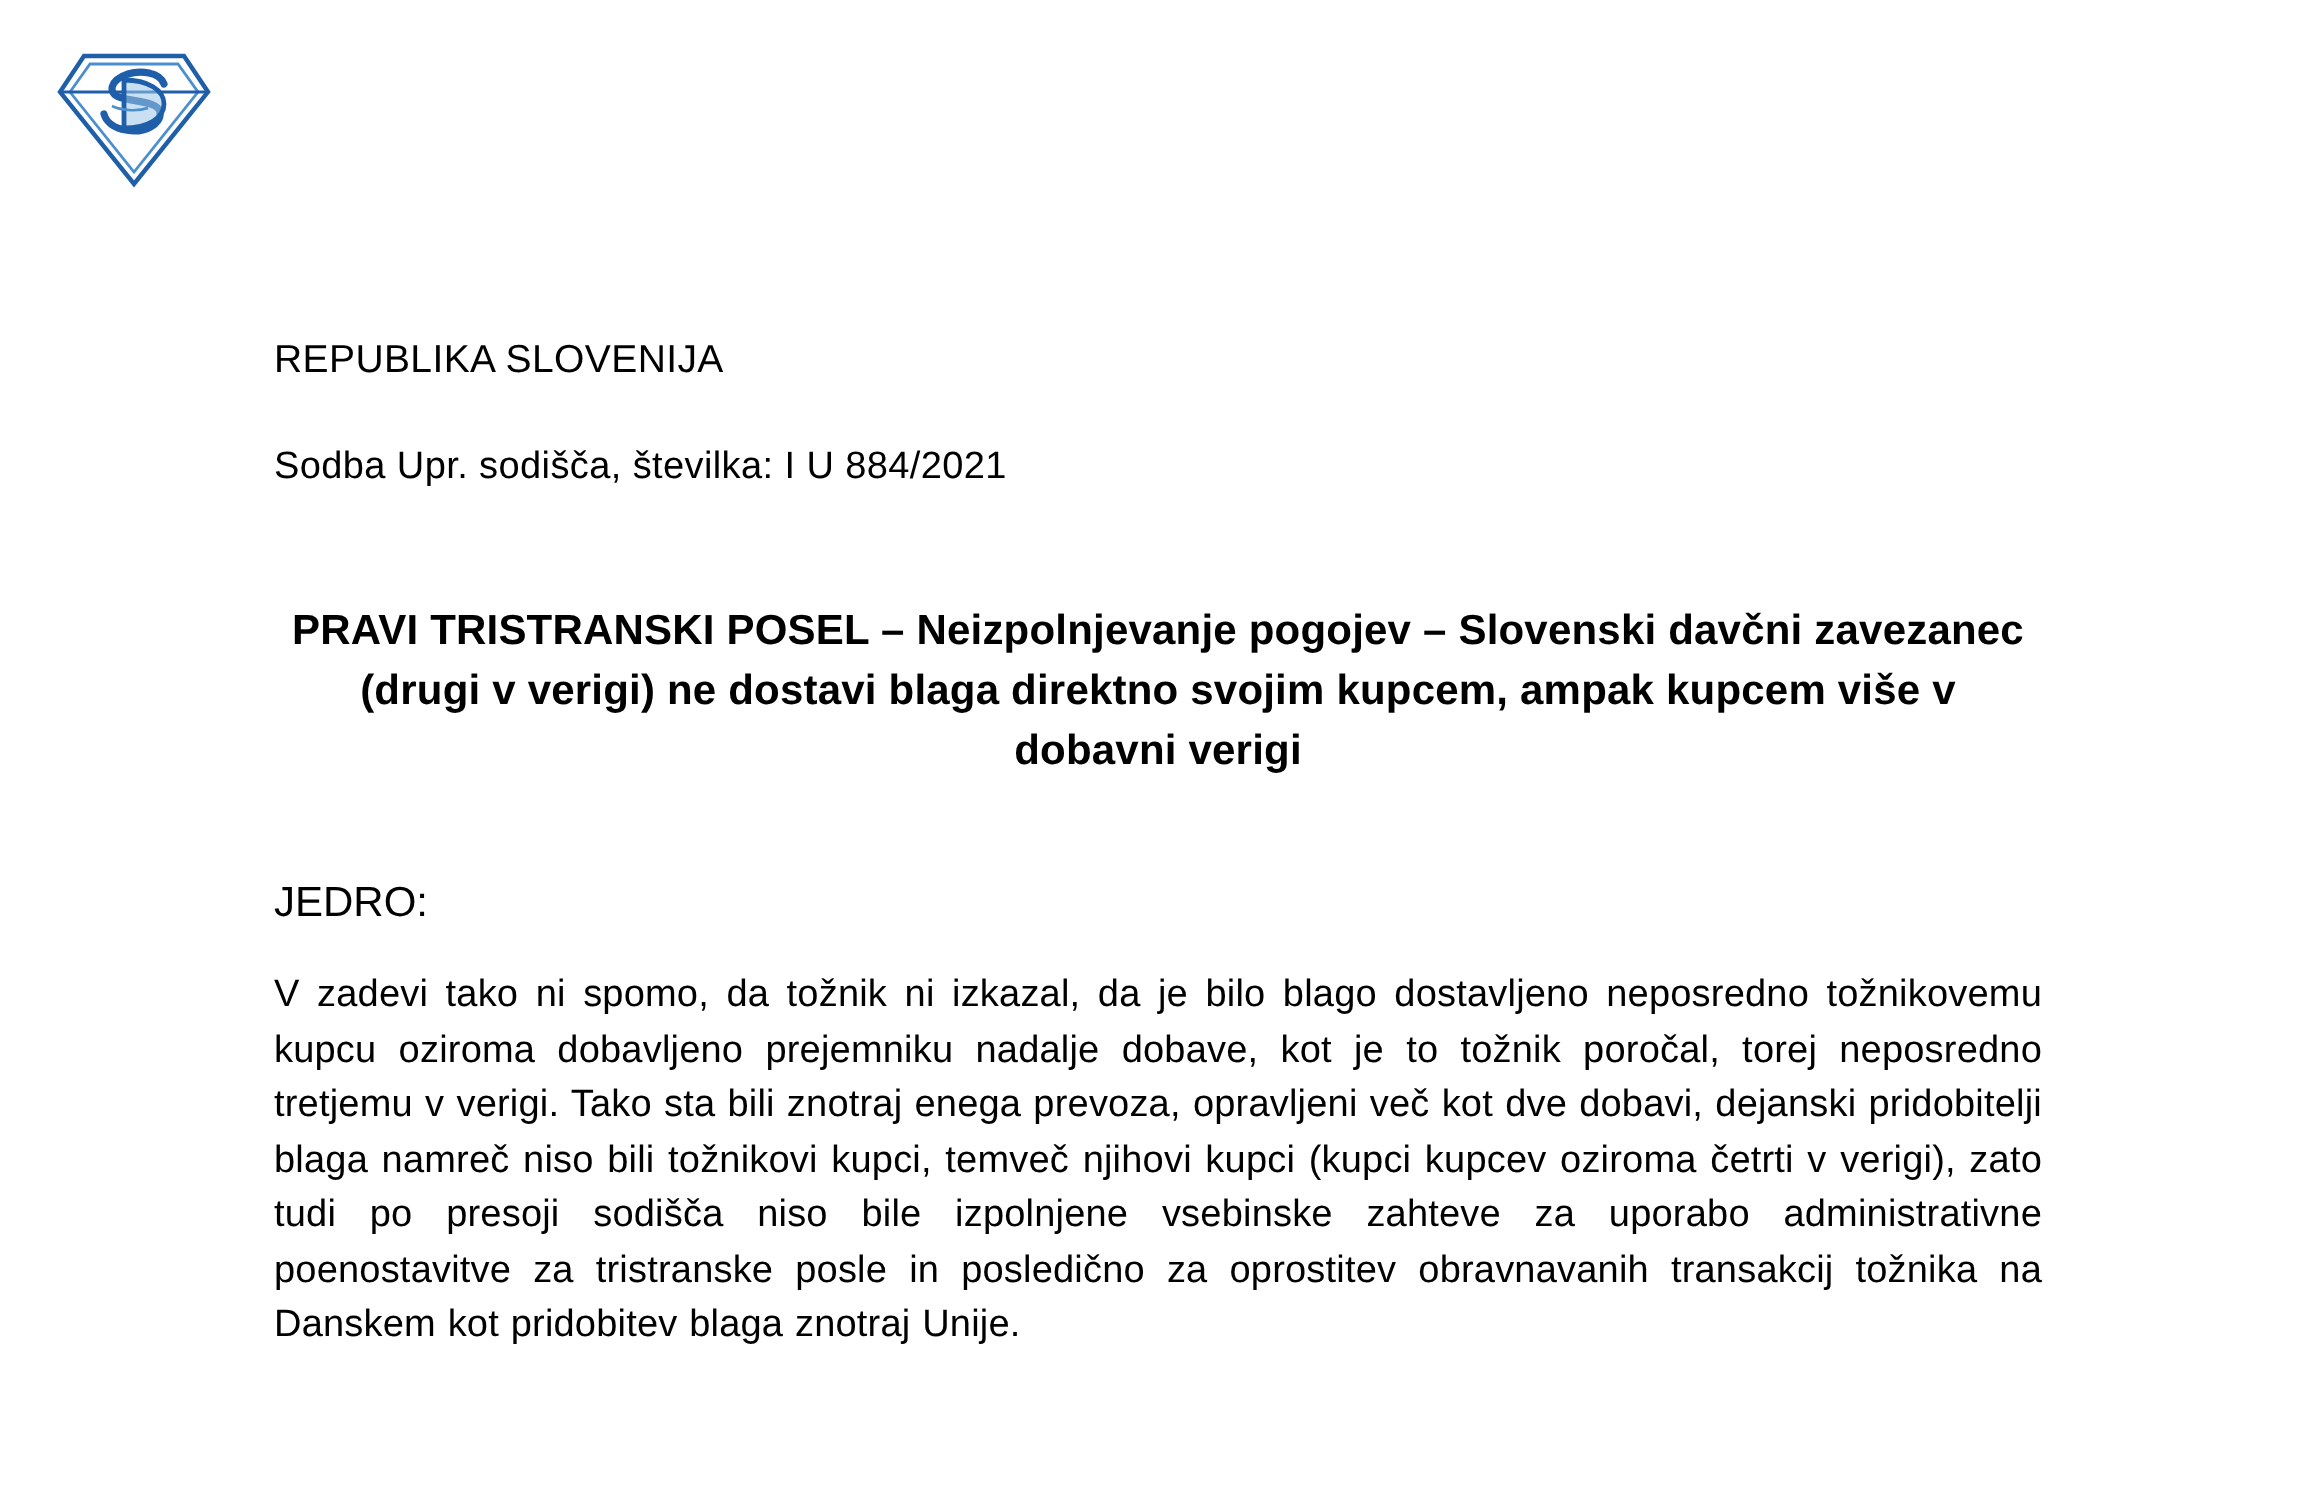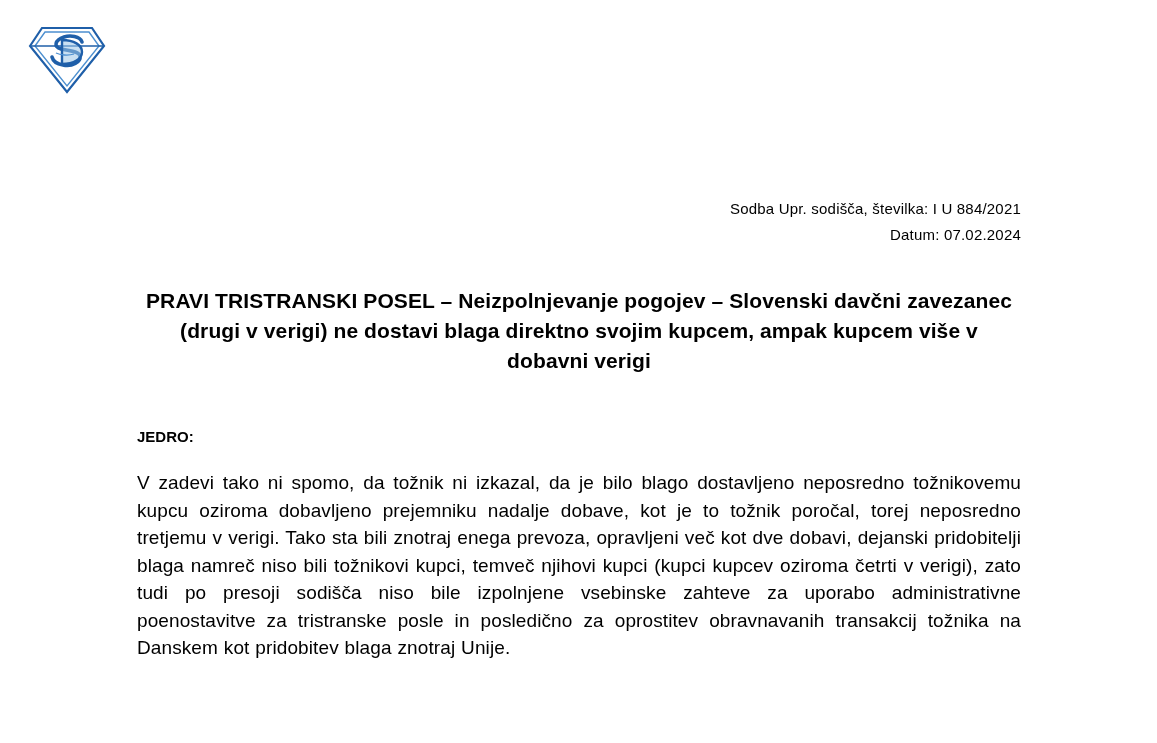--- a/index.html
+++ b/index.html
@@ -36,39 +36,38 @@
     top: 168px;
     width: 884px;
   }
   .authority {
     font-size: 19.5px;
     line-height: 25px;
     letter-spacing: 0.2px;
   }
   .meta {
     margin-top: 28px;
-    font-size: 15px;
+    font-size: 19px;
     line-height: 26px;
     letter-spacing: 0.2px;
-    text-align: right;
   }
   .title {
-    margin-top: 38px;
+    margin-top: 54px;
     font-size: 21px;
     font-weight: bold;
     text-align: center;
     line-height: 30px;
     letter-spacing: 0.1px;
   }
   .section {
     margin-top: 48px;
   }
   .section-heading {
-    font-size: 15px;
-    font-weight: bold;
+    font-size: 21px;
+    font-weight: normal;
     line-height: 26px;
     margin-bottom: 14px;
   }
   .section-body {
     font-size: 19px;
     line-height: 27.5px;
     text-align: justify;
     letter-spacing: 0.1px;
     word-spacing: 0.5px;
   }
@@ -91,25 +90,25 @@
 
       <path d="M40 20 L40 44 C52 44 60 39 60 32 C60 25 52 20 40 20 Z" fill="#9cc6e8" fill-opacity="0.55" stroke="#1f5fa9" stroke-width="2.4"></path>
 
       <path d="M34 33 C38 35 46 36 52 34" fill="none" stroke="#4c8fd0" stroke-width="1.3"></path>
     </svg>
   </div>
 
   <div class="doc">
 
     <div class="authority">
+      <div>REPUBLIKA SLOVENIJA</div>
     </div>
 
     <div class="meta">
       <div>Sodba Upr. sodišča, številka: I U 884/2021</div>
-      <div>Datum: 07.02.2024</div>
     </div>
 
     <h1 class="title">PRAVI TRISTRANSKI POSEL – Neizpolnjevanje pogojev – Slovenski davčni zavezanec (drugi v verigi) ne dostavi blaga direktno svojim kupcem, ampak kupcem više v dobavni verigi</h1>
 
     <div class="section">
       <div class="section-heading">JEDRO:</div>
       <p class="section-body">V zadevi tako ni spomo, da tožnik ni izkazal, da je bilo blago dostavljeno neposredno tožnikovemu kupcu oziroma dobavljeno prejemniku nadalje dobave, kot je to tožnik poročal, torej neposredno tretjemu v verigi. Tako sta bili znotraj enega prevoza, opravljeni več kot dve dobavi, dejanski pridobitelji blaga namreč niso bili tožnikovi kupci, temveč njihovi kupci (kupci kupcev oziroma četrti v verigi), zato tudi po presoji sodišča niso bile izpolnjene vsebinske zahteve za uporabo administrativne poenostavitve za tristranske posle in posledično za oprostitev obravnavanih transakcij tožnika na Danskem kot pridobitev blaga znotraj Unije.</p>
     </div>
 
   </div>

